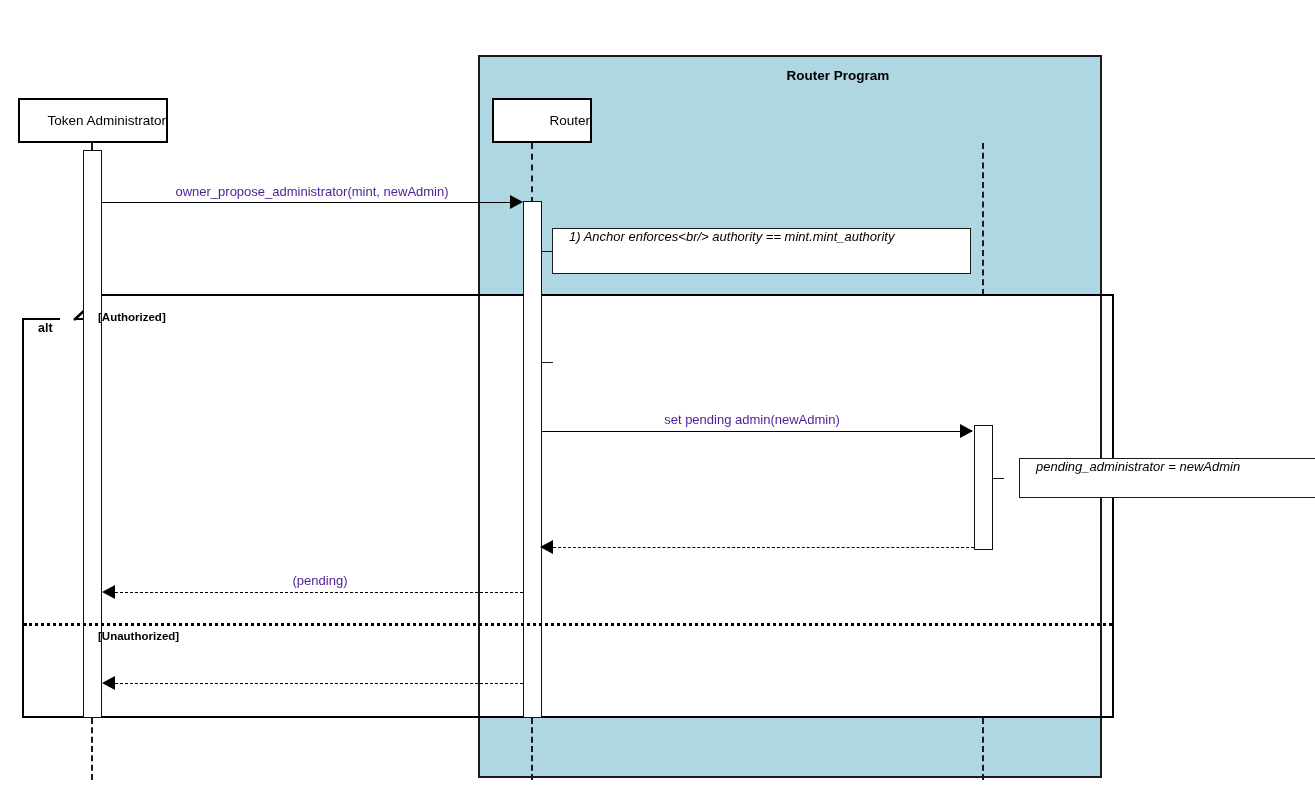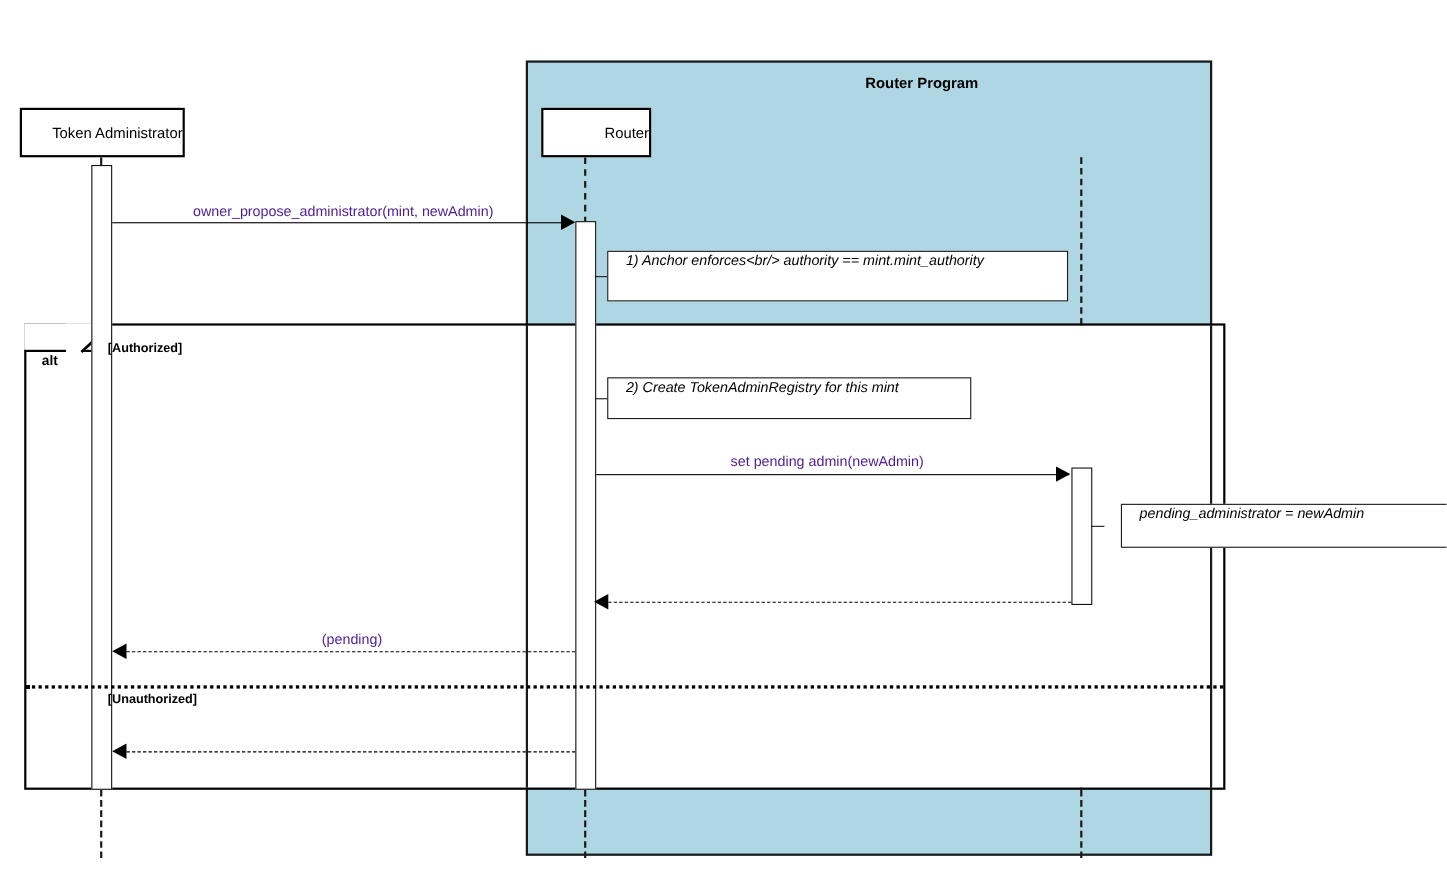--- a/index.html
+++ b/index.html
@@ -262,23 +262,20 @@
   <div class="note" style="left:552px; top:228px; width:419px; height:46px;">
     <span>1) Anchor enforces&lt;br/&gt; authority == mint.mint_authority</span>
   </div>
   <svg class="note-fold" style="left:952px; top:228px;" width="21" height="21" viewBox="0 0 21 21">
     <polygon points="0,0 21,21 0,21" fill="#ffffff" stroke="none"></polygon>
     <line x1="0" y1="0" x2="0" y2="21" stroke="#1a1a1a" stroke-width="1.8"></line>
     <line x1="0" y1="0" x2="21" y2="21" stroke="#1a1a1a" stroke-width="1.8"></line>
   </svg>
 
   <div class="note-connector" style="left:541px; top:362px; width:12px;"></div>
-  <div class="note" style="left:552px; top:343px; width:331px; height:38px;">
-    <span>2) Create TokenAdminRegistry for this mint</span>
-  </div>
   <svg class="note-fold" style="left:865px; top:343px;" width="18" height="18" viewBox="0 0 18 18">
     <polygon points="0,0 18,18 0,18" fill="#ffffff" stroke="none"></polygon>
     <line x1="0" y1="0" x2="0" y2="18" stroke="#1a1a1a" stroke-width="1.8"></line>
     <line x1="0" y1="0" x2="18" y2="18" stroke="#1a1a1a" stroke-width="1.8"></line>
   </svg>
 
   <div class="note-connector" style="left:992px; top:478px; width:12px;"></div>
   <div class="note" style="left:1003px; top:458px; width:298px; height:40px;margin-left:16px;">
     <span>pending_administrator = newAdmin</span>
   </div>

